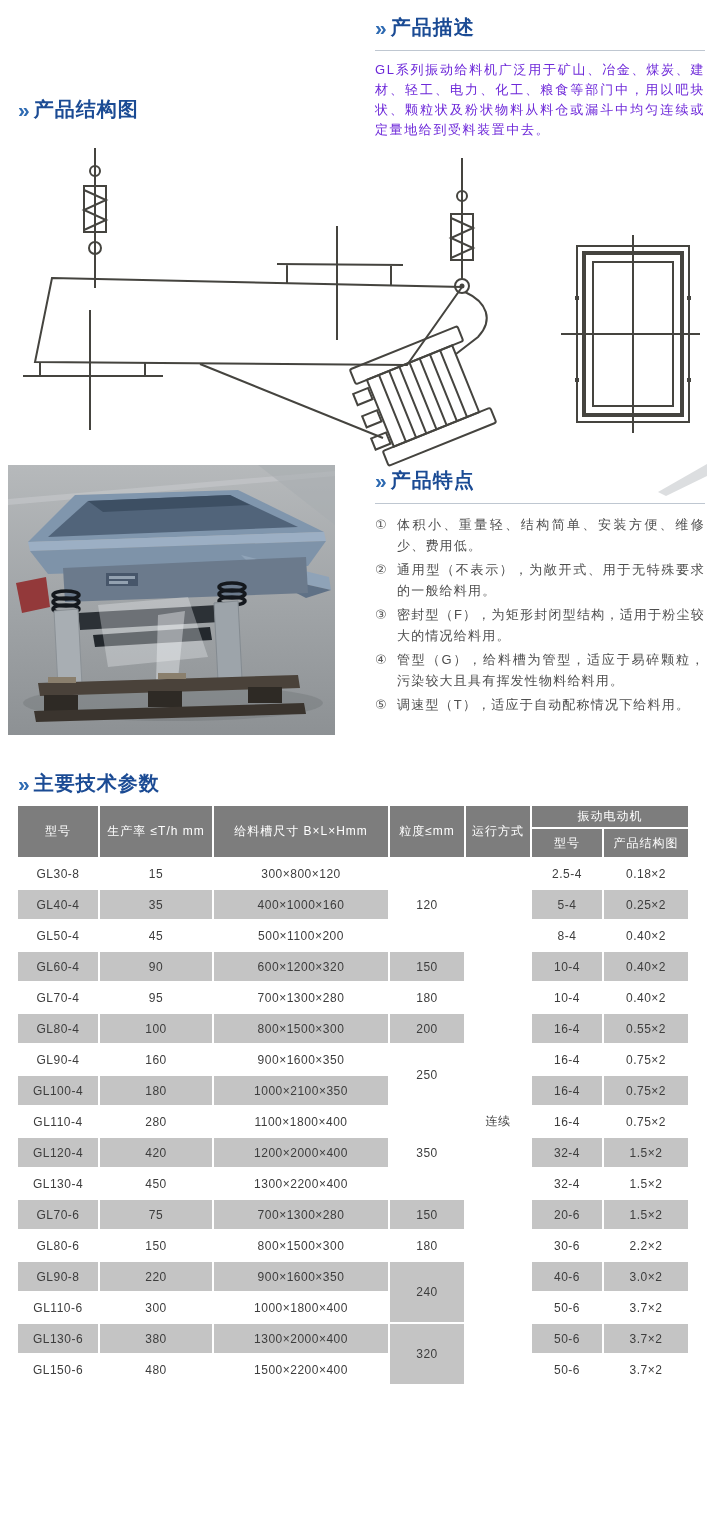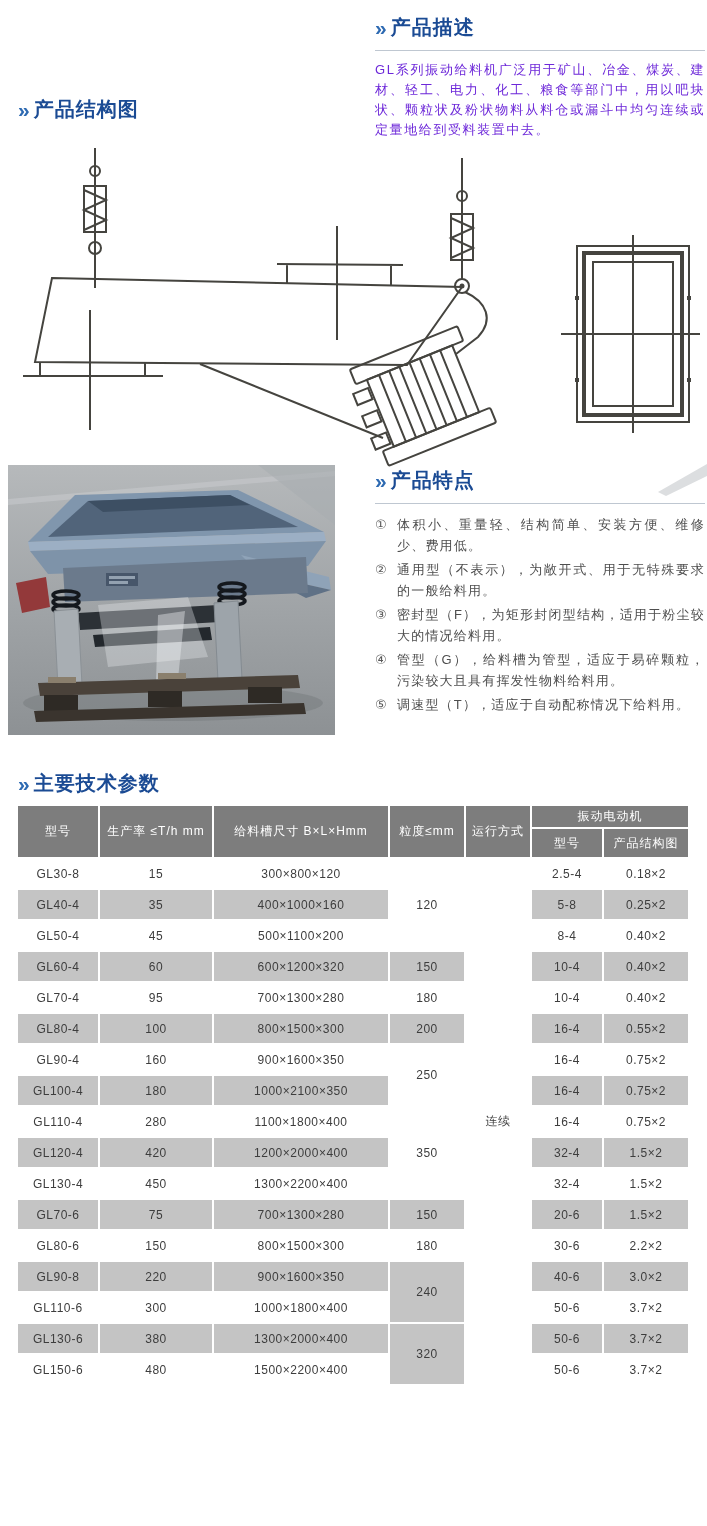--- a/index.html
+++ b/index.html
@@ -236,33 +236,33 @@
           <td class="c">300×800×120</td>
           <td class="c" rowspan="3">120</td>
           <td class="c" rowspan="17">连续</td>
           <td class="c">2.5-4</td>
           <td class="c">0.18×2</td>
         </tr>
         <tr>
           <td class="c shade">GL40-4</td>
           <td class="c shade">35</td>
           <td class="c shade">400×1000×160</td>
-          <td class="c shade">5-8</td>
+          <td class="c shade">5-4</td>
           <td class="c shade">0.25×2</td>
         </tr>
         <tr>
           <td class="c">GL50-4</td>
           <td class="c">45</td>
           <td class="c">500×1100×200</td>
           <td class="c">8-4</td>
           <td class="c">0.40×2</td>
         </tr>
         <tr>
           <td class="c shade">GL60-4</td>
-          <td class="c shade">60</td>
+          <td class="c shade">90</td>
           <td class="c shade">600×1200×320</td>
           <td class="c shade">150</td>
           <td class="c shade">10-4</td>
           <td class="c shade">0.40×2</td>
         </tr>
         <tr>
           <td class="c">GL70-4</td>
           <td class="c">95</td>
           <td class="c">700×1300×280</td>
           <td class="c">180</td>

